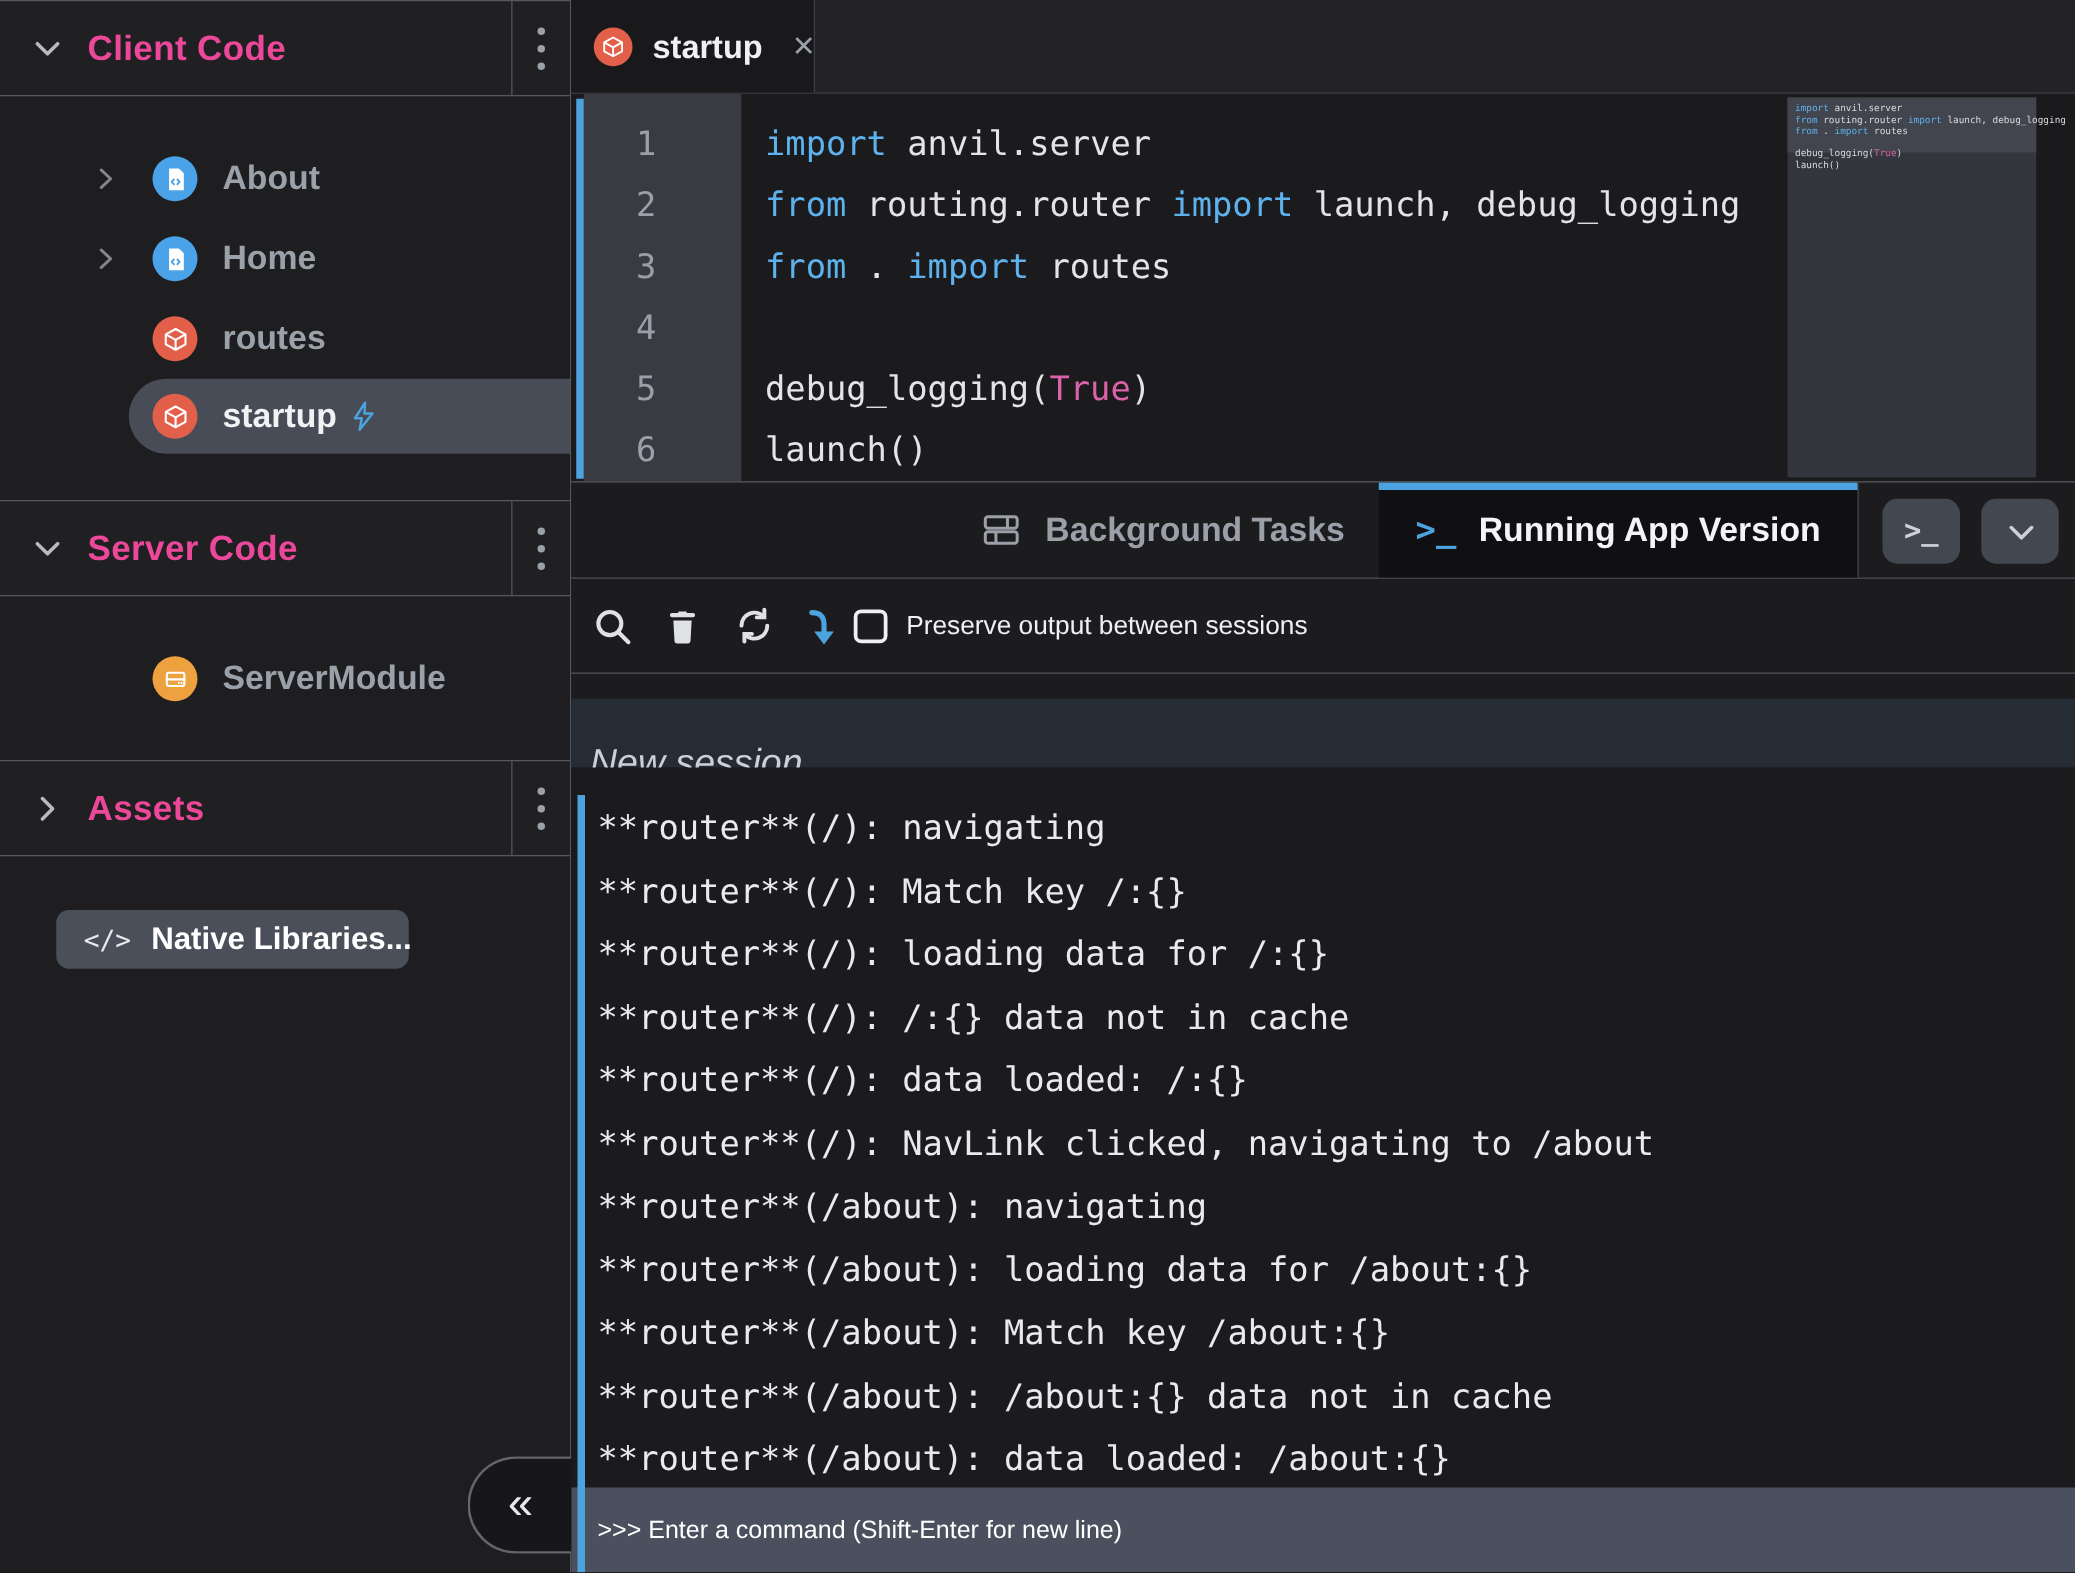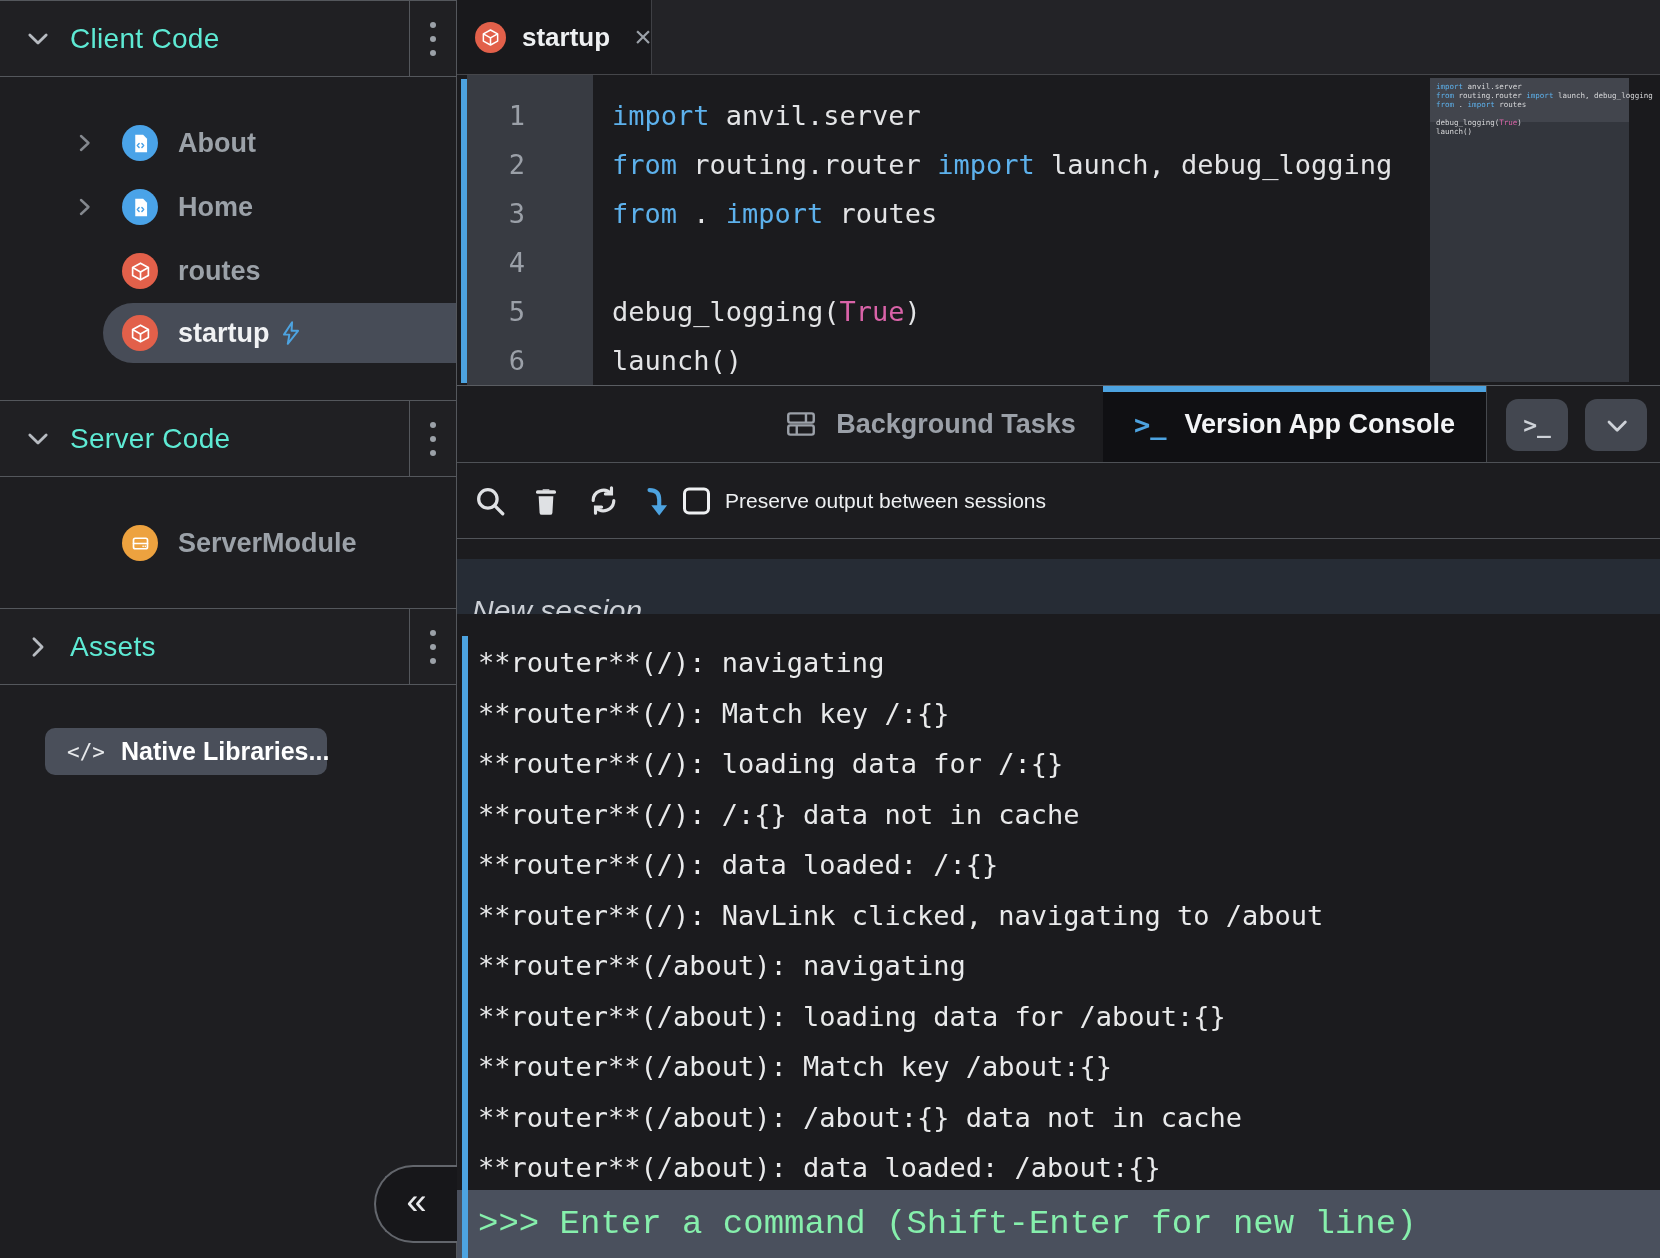--- a/index.html
+++ b/index.html
@@ -6,21 +6,21 @@
   .app{position:relative;width:1660px;height:1258px;background:#1c1c1f;overflow:hidden;
        font-family:"Liberation Sans",sans-serif;-webkit-font-smoothing:antialiased;}
 
   
   .sidebar{position:absolute;left:0;top:0;width:457px;height:1258px;background:#1e1e21;
            border-right:1px solid #54575c;box-sizing:border-box;}
   .side-header{position:absolute;left:0;right:0;height:77px;background:#202023;
                border-top:1px solid #54575c;border-bottom:1px solid #54575c;box-sizing:border-box;}
   .side-header .chev{position:absolute;left:24px;top:50%;transform:translateY(-50%);width:28px;height:28px;}
   .side-header .htitle{position:absolute;left:70px;top:50%;transform:translateY(-50%);
-               font-size:28px;font-weight:400;color:#5eead4;letter-spacing:.3px;white-space:nowrap;}
+               font-size:28px;font-weight:700;color:#ec4899;letter-spacing:.3px;white-space:nowrap;}
   .kebab{position:absolute;right:0;top:0;bottom:0;width:46px;border-left:1px solid #54575c;
          display:flex;flex-direction:column;align-items:center;justify-content:center;gap:8px;cursor:pointer;}
   .kebab i{width:6px;height:6px;border-radius:50%;background:#9ba1a8;}
 
   .trow{position:absolute;left:0;right:0;height:60px;}
   .trow .tchev{position:absolute;left:72px;top:50%;transform:translateY(-50%);width:24px;height:24px;}
   .trow .ticon{position:absolute;left:122px;top:50%;transform:translateY(-50%);width:36px;height:36px;
                border-radius:50%;display:flex;align-items:center;justify-content:center;}
   .trow .tlabel{position:absolute;left:178px;top:50%;transform:translateY(-50%);
                font-size:27px;font-weight:600;color:#9ba1a8;white-space:nowrap;}
@@ -98,21 +98,21 @@
   .session-band span{font-style:italic;font-size:30px;color:#ccd0d6;margin-top:48px;}
 
   .console{position:absolute;left:0;right:0;top:228px;bottom:68px;background:#1b1b1e;overflow:hidden;}
   .console-inner{padding:24px 0 0 21px;}
   .cline{height:50.5px;line-height:50.5px;font-family:"DejaVu Sans Mono",monospace;
          font-size:27px;color:#e9eaeb;white-space:pre;}
   .console-accent{position:absolute;left:5px;top:250px;bottom:0;width:6px;background:#4da3e0;z-index:5;}
 
   .input-band{position:absolute;left:0;right:0;bottom:0;height:68px;background:#4a505d;
          display:flex;align-items:center;padding-left:21px;box-sizing:border-box;cursor:text;}
-  .input-band span{font-family:Liberation Mono, monospace;font-size:34px;color:#86efac;white-space:pre;}
+  .input-band span{font-family:Liberation Sans, sans-serif;font-size:20px;color:#ffffff;white-space:pre;}
 </style>
 </head>
 <body>
 
 <div class="app">
 
   <div class="sidebar">
 
     <div class="side-header" style="top:0;">
       <span class="chev">
@@ -304,21 +304,21 @@
             <rect x="3" y="4.5" width="18" height="6.5" rx="1.5"></rect>
             <rect x="3" y="13" width="18" height="6.5" rx="1.5"></rect>
             <line x1="15.5" y1="4.5" x2="15.5" y2="11"></line>
             <line x1="9" y1="13" x2="9" y2="19.5"></line>
           </svg>
         <span>Background Tasks</span>
       </div>
       <div class="ptab ptab-rac">
         <span class="rac-bar"></span>
         <span class="term-glyph">&gt;_</span>
-        <span>Version App Console</span>
+        <span>Running App Version</span>
       </div>
       <div class="pbtn pbtn-term">
         <span class="term-glyph">&gt;_</span>
       </div>
       <div class="pbtn pbtn-chev">
         <svg viewBox="0 0 24 24" width="28" height="28">
             <polyline points="6,9.5 13,16.5 20,9.5" fill="none" stroke="#ced2d8" stroke-width="2.4" stroke-linecap="round" stroke-linejoin="round"></polyline>
           </svg>
       </div>
     </div>

